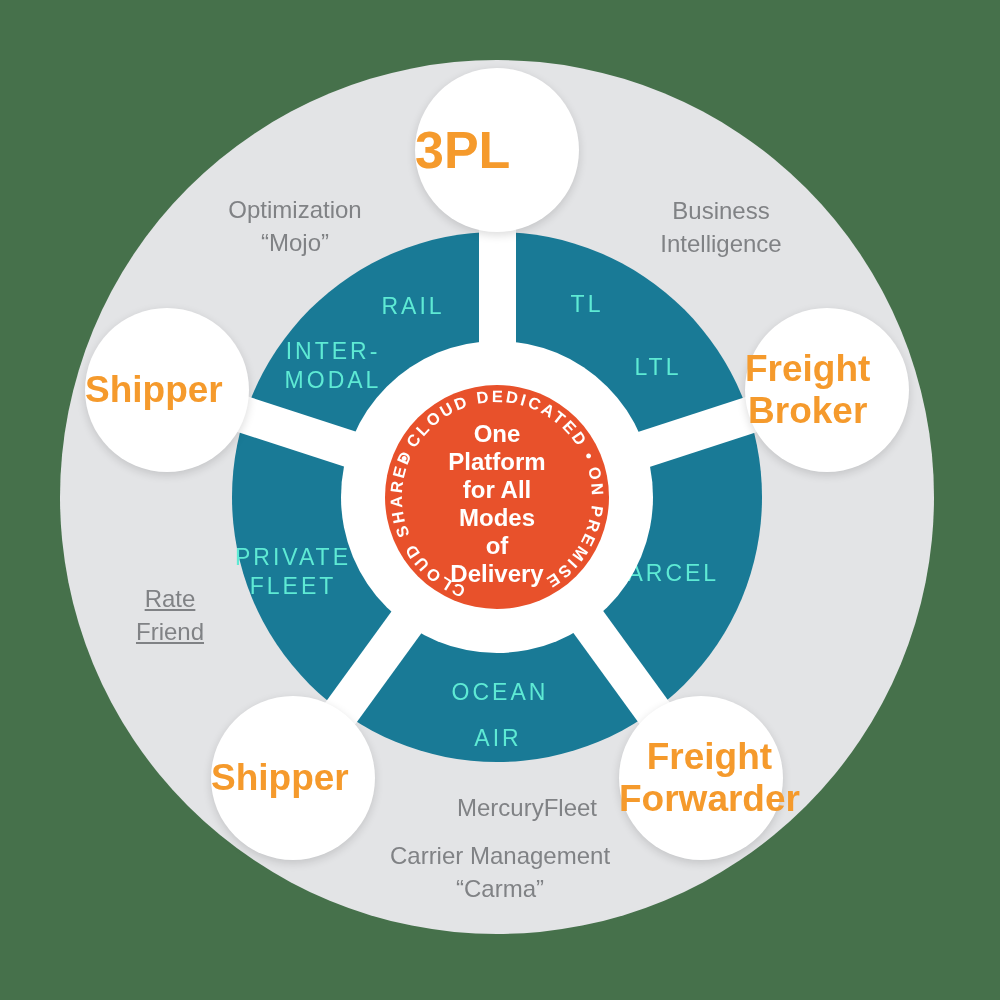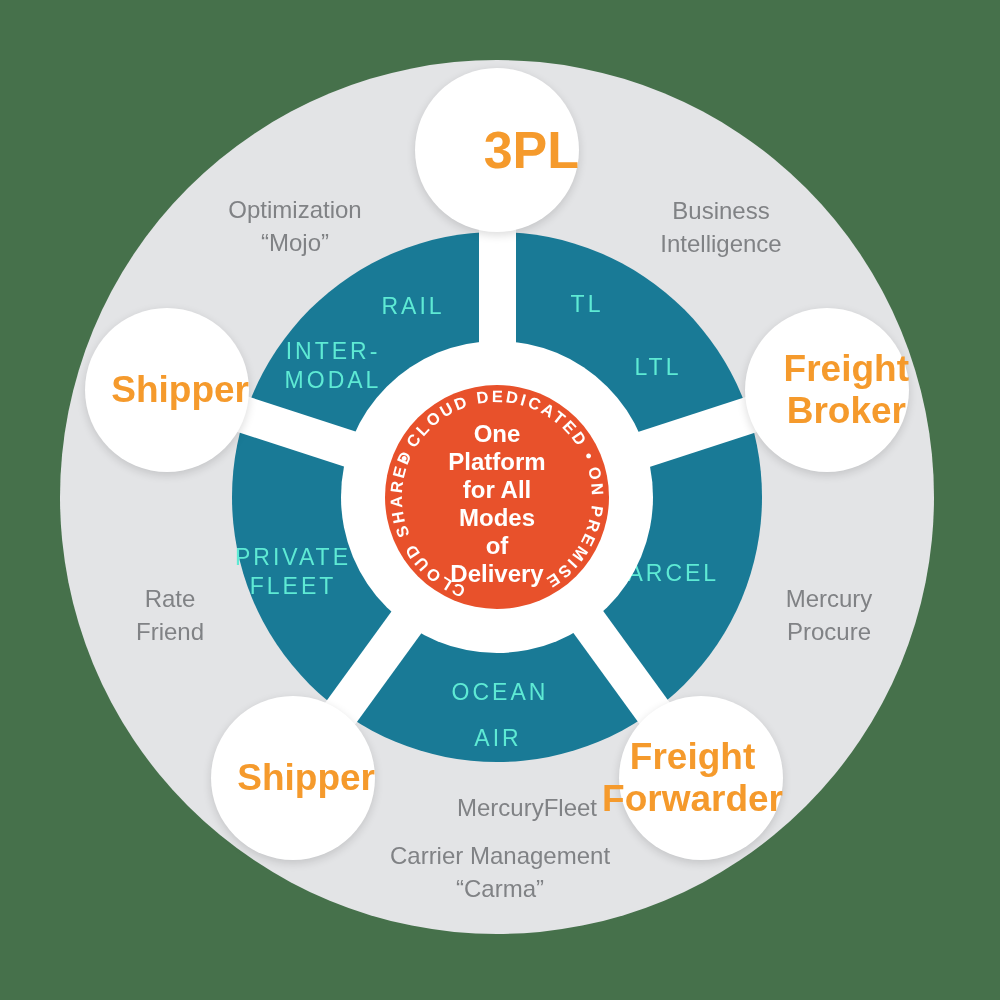--- a/index.html
+++ b/index.html
@@ -55,21 +55,21 @@
   }
   .product-label {
     color: #808285; font-size: 24px; line-height: 33px;
   }
 
   .satellite {
     width: 164px; height: 164px;
     background: #FFFFFF;
     transform: translate(-50%, -50%);
     box-shadow: 0 3px 10px rgba(0,0,0,0.14);
-    display: flex; align-items: center; justify-content: flex-end;
+    display: flex; align-items: center; justify-content: flex-start;
   }
   .satellite-label {
     color: #F59A2C; font-weight: bold;
     font-size: 37px; line-height: 42px;
     text-align: center; white-space: pre-line;
   }
   .satellite-label.big { font-size: 52px; }
 
   
   .sat-top          { left: 497px; top: 150px; }
@@ -82,24 +82,22 @@
 <body>
 
 <div class="canvas">
 
   <div class="circle outer-circle"></div>
 
   <div class="label product-label" style="left:295px; top:226px;">Optimization
 “Mojo”</div>
   <div class="label product-label" style="left:721px; top:227px;">Business
 Intelligence</div>
-  <div class="label product-label" style="left:170px; top:615px;">Rate
+  <div class="label product-label" style="left:170px; top:615px;text-decoration:underline;">Rate
 Friend</div>
-  <div class="label product-label" style="left:829px; top:615px;">Mercury
-Procure</div>
   <div class="label product-label" style="left:499px; top:807px;margin-left:28px;">MercuryFleet</div>
   <div class="label product-label" style="left:500px; top:872px;">Carrier Management
 “Carma”</div>
 
   <div class="circle teal-ring"></div>
 
   <div class="spoke" style="transform: rotate(0deg);"></div>
   <div class="spoke" style="transform: rotate(72deg);"></div>
   <div class="spoke" style="transform: rotate(144deg);"></div>
   <div class="spoke" style="transform: rotate(216deg);"></div>

